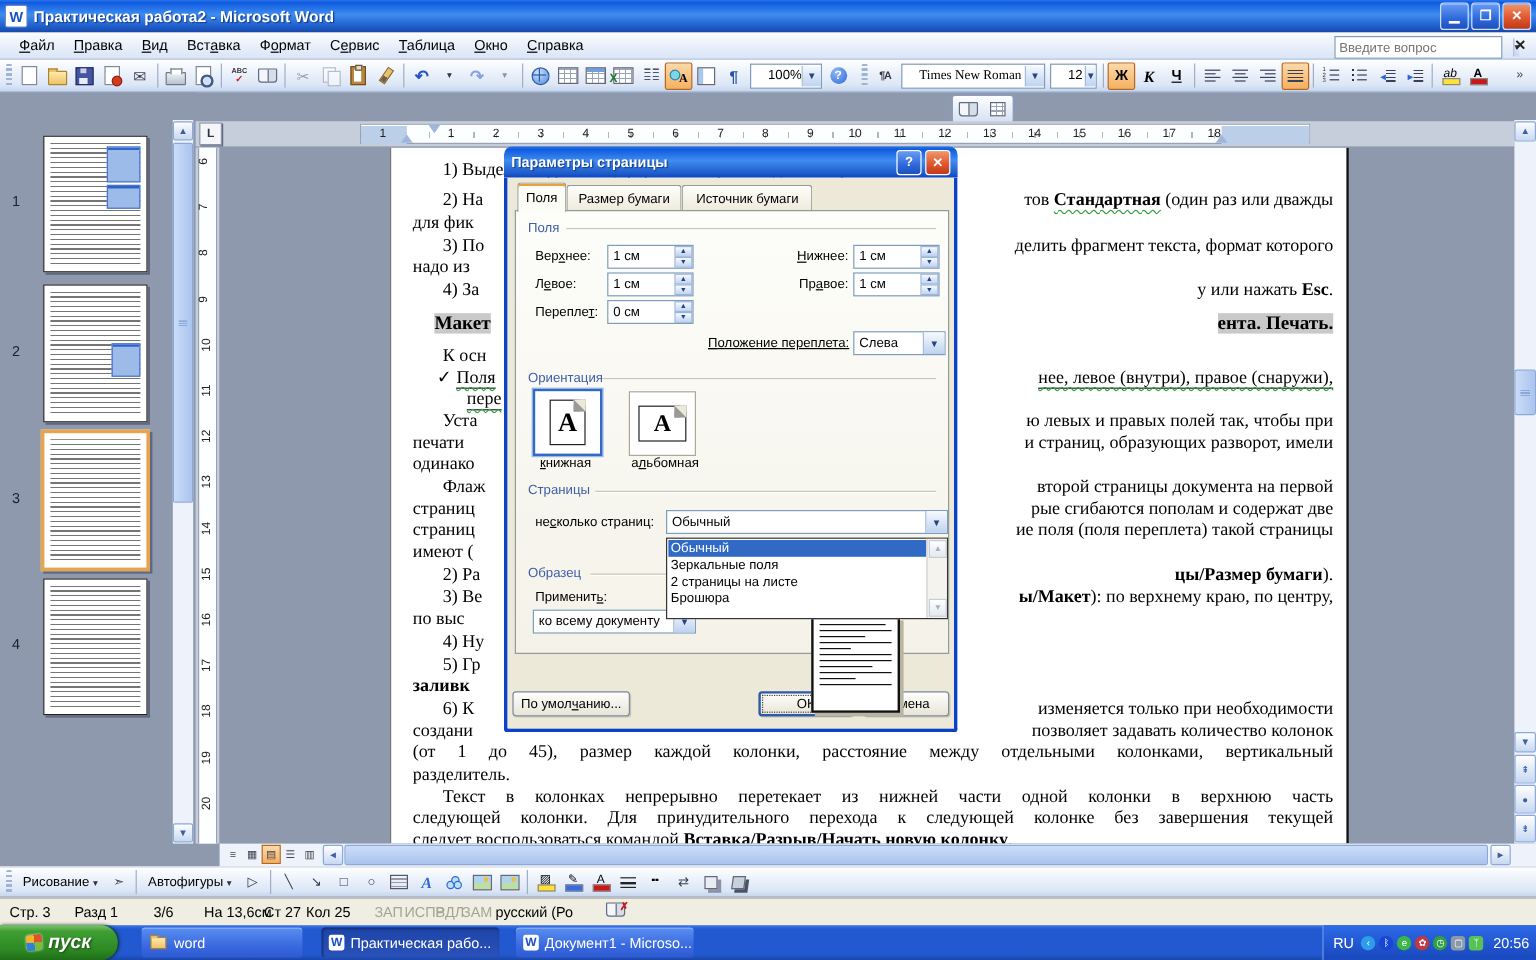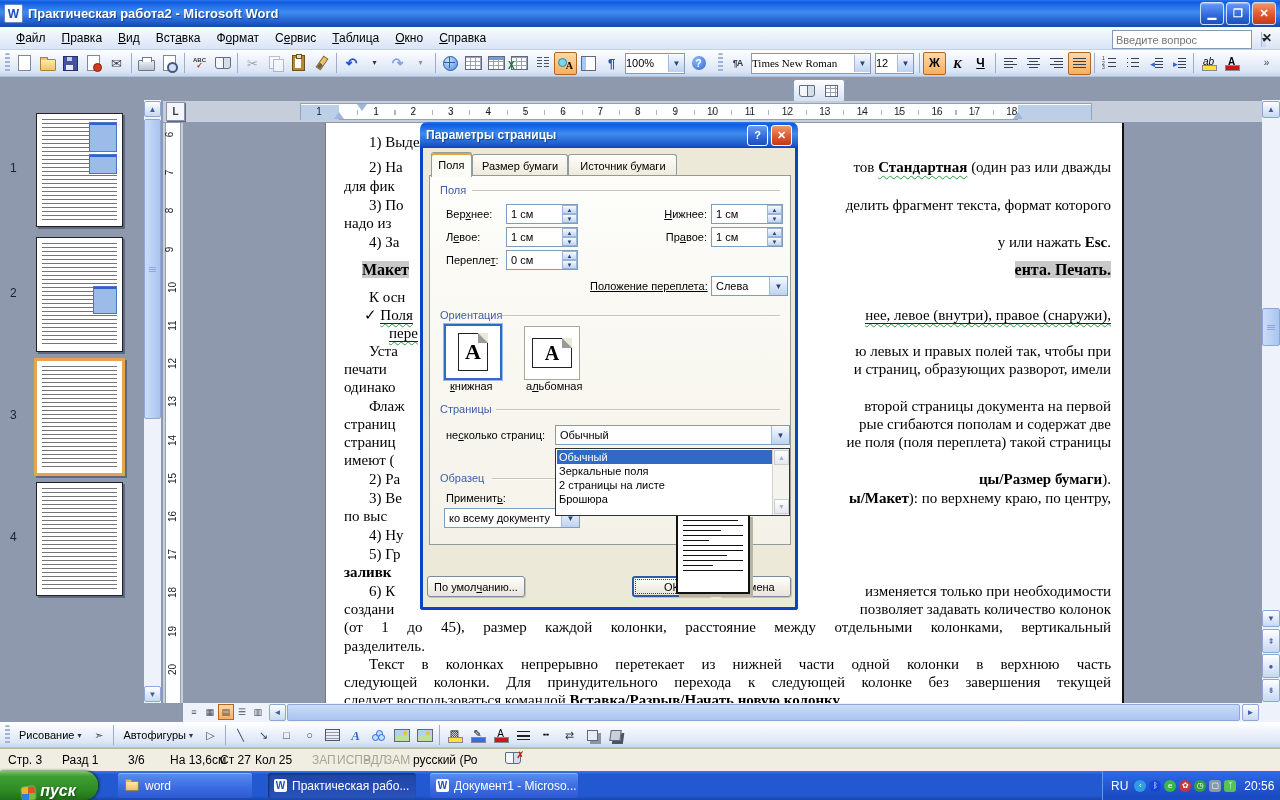--- a/index.html
+++ b/index.html
@@ -31,21 +31,21 @@
   .toolbar{position:absolute;left:0;top:50px;width:1280px;height:27px;
     background:linear-gradient(180deg,#FDFEFF,#DCE6F6 80%,#C6D6EE);border-bottom:1px solid #AFC2DE;
     display:flex;align-items:center;padding-left:2px;box-sizing:border-box;}
   .grip{width:5px;height:20px;margin:0 3px;background:repeating-linear-gradient(180deg,#9FB4D4 0 2px,transparent 2px 4px);border-radius:2px;}
   .tbi{width:21px;height:21px;display:inline-flex;align-items:center;justify-content:center;position:relative;border:1px solid transparent;border-radius:2px;flex:none;}
   .tbi.active{background:linear-gradient(#FDD9A8,#F5B060);border:1px solid #B5651D;}
   .tbi.dis{opacity:.5;}
   .tbi .g{line-height:1;}
   .sep{width:1px;height:20px;background:#9FAEC8;margin:0 3px;flex:none;}
   .combo{height:19px;border:1px solid #7F9DB9;background:#fff;display:inline-flex;align-items:center;font-size:11px;flex:none;}
-  .combo .val{flex:1;padding:0 0;white-space:nowrap;overflow:hidden;}
+  .combo .val{flex:1;padding:0 14px;white-space:nowrap;overflow:hidden;}
   .combo .arr{width:15px;height:17px;background:linear-gradient(#F4F8FE,#BED2F0);border-left:1px solid #A8B8D8;
     color:#26457E;font-size:8px;display:inline-flex;align-items:center;justify-content:center;}
   
   .s-page{display:inline-block;width:11px;height:14px;background:#fff;border:1px solid #7E889A;position:relative;}
   .s-page.pr:after{content:"";position:absolute;right:-3px;bottom:-2px;width:7px;height:7px;border-radius:50%;background:#D43A1E;border:1px solid #8A1F0C;}
   .s-page.pv:after{content:"";position:absolute;right:-3px;bottom:-3px;width:7px;height:7px;border-radius:50%;border:2px solid #44597E;background:#CFE0F8;}
   .s-folder{display:inline-block;width:14px;height:10px;background:linear-gradient(#FFE9A8,#EFC266);border:1px solid #A9852F;border-radius:1px;position:relative;margin-top:3px;}
   .s-folder:before{content:"";position:absolute;top:-3px;left:-1px;width:6px;height:2px;background:#EFC266;border:1px solid #A9852F;border-bottom:none;}
   .s-floppy{display:inline-block;width:13px;height:13px;background:#44549E;border:1px solid #232F6E;position:relative;}
   .s-floppy:before{content:"";position:absolute;left:2px;bottom:0;width:7px;height:5px;background:#E8ECF4;}
@@ -205,21 +205,21 @@
   .db-btn .dda{font-size:8px;color:#334;}
   
   .statusbar{position:absolute;left:0;top:748px;width:1280px;height:23px;background:#F0EEE2;border-top:1px solid #B8B4A4;font-size:12px;}
   .st-item{position:absolute;top:4px;white-space:nowrap;}
   .st-mode{color:#A8A494;}
   
   .taskbar{position:absolute;left:0;top:771px;width:1280px;height:29px;
     background:linear-gradient(180deg,#3E77E8 0%,#2258D0 12%,#2258D0 85%,#1A46A8 100%);}
   .startbtn{position:absolute;left:0;top:0;width:98px;height:29px;border-radius:0 14px 14px 0;
     background:linear-gradient(180deg,#7FC46A 0%,#3E9E33 18%,#2E8A24 70%,#1E6E18 100%);box-shadow:1px 0 3px #0A2A08;
-    display:flex;align-items:flex-end;justify-content:center;gap:5px;color:#fff;font-weight:bold;font-style:italic;font-size:16px;text-shadow:1px 1px 2px #1A4A12;}
+    display:flex;align-items:center;justify-content:center;gap:5px;color:#fff;font-weight:bold;font-style:italic;font-size:16px;text-shadow:1px 1px 2px #1A4A12;}
   .flag{display:inline-block;width:13px;height:13px;transform:rotate(-6deg);
     background:conic-gradient(from 0deg at 50% 50%,#E3512B 0 25%,#7CBB3C 0 50%,#2F7FE0 0 75%,#F2B42C 0);border-radius:2px;box-shadow:0 0 2px #fff;}
   .taskbtn{position:absolute;top:2px;height:25px;border-radius:3px;background:linear-gradient(180deg,#5A8EF0,#3A6AE0 60%,#2E5AD0);
     box-shadow:inset 0 1px 0 #8AB0F8;color:#fff;font-size:12px;display:flex;align-items:center;padding:0 6px;gap:5px;box-sizing:border-box;white-space:nowrap;overflow:hidden;}
   .taskbtn.pressed{background:linear-gradient(180deg,#1E44A8,#2A52B8);box-shadow:inset 1px 1px 2px #102A70;}
   .w-ic{width:13px;height:13px;background:#fff;border-radius:2px;color:#1B50C0;font-weight:bold;font-size:10px;
     display:inline-flex;align-items:center;justify-content:center;flex:none;}
   .tray{position:absolute;right:0;top:0;width:178px;height:29px;background:linear-gradient(180deg,#2E6AE8 0%,#1A4AC0 90%);
     border-left:1px solid #6A96F0;display:flex;align-items:center;color:#fff;padding-left:8px;box-sizing:border-box;gap:4px;}
   .tray .time{margin-left:4px;font-size:12px;}

